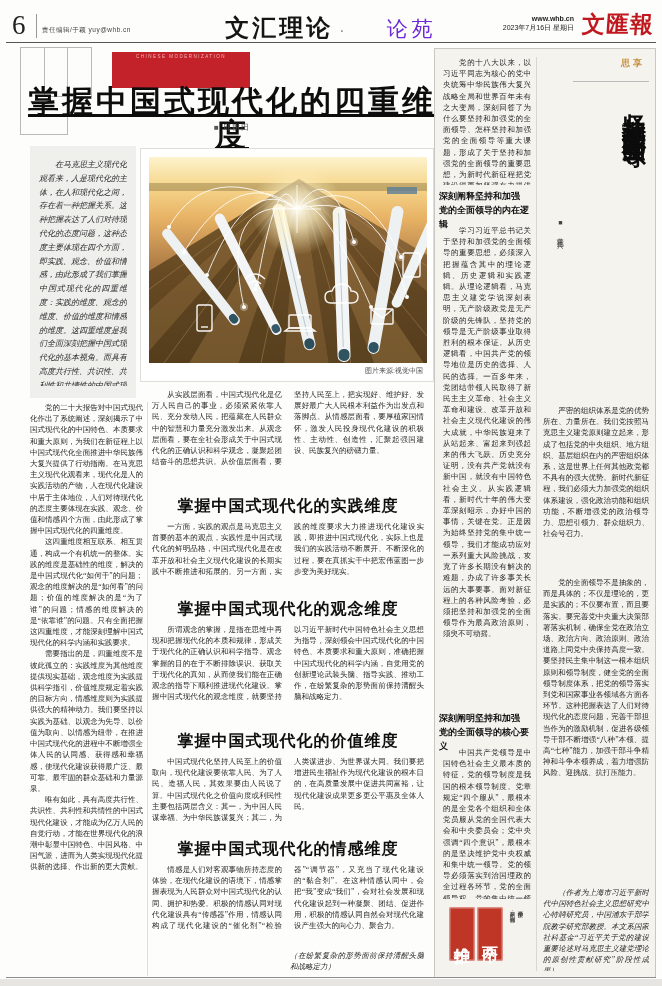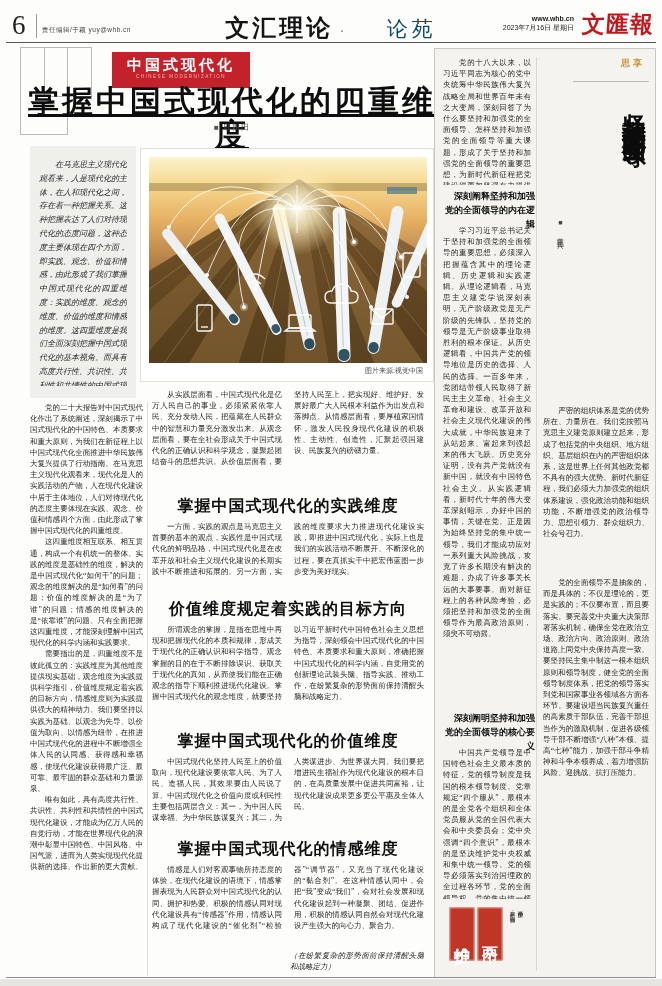--- a/index.html
+++ b/index.html
@@ -7,21 +7,21 @@
        font-family:"Liberation Serif",serif;color:#222;overflow:hidden;}
   .abs{position:absolute;}
 
   
   .page-num{font:400 27px/1 "Liberation Serif",serif;color:#222;}
   .hdr-vline{width:1px;background:#999;}
   .hdr-editor{font:6.5px/1.2 "Liberation Sans",sans-serif;color:#444;letter-spacing:.5px;}
   .hdr-center{font-family:"Liberation Sans",sans-serif;white-space:nowrap;}
   .hdr-sec{font-weight:bold;font-size:24px;color:#151515;letter-spacing:3px;}
   .hdr-dot{font-size:16px;color:#888;margin:0 6px;}
-  .hdr-sub{font-size:21px;color:#0c4a6e;letter-spacing:4px;margin-left:36px;}
+  .hdr-sub{font-size:21px;color:#6d28d9;letter-spacing:4px;margin-left:36px;}
   .hdr-right{text-align:right;font-family:"Liberation Sans",sans-serif;}
   .hdr-web{font:bold 7px/1.3 "Liberation Sans",sans-serif;color:#222;}
   .hdr-date{font:7px/1.3 "Liberation Sans",sans-serif;color:#222;}
   .masthead{font:900 23px/1 "Liberation Serif",serif;color:#c0181f;letter-spacing:1px;
             transform:skewX(-4deg);}
   .hdr-rule{height:1px;background:#555;}
 
   
   .deco-rect{border:1px solid #b9b9b9;background:transparent;}
 
@@ -43,21 +43,21 @@
   .two-col{column-count:2;column-gap:12px;}
   .sec-head{font:bold 16px/1.2 "Liberation Sans",sans-serif;text-align:center;
             letter-spacing:1px;color:#0f0f0f;}
   .closing{font:italic 7.5px/11.2px "Liberation Serif",serif;text-align:justify;
            color:#262626;white-space:pre-line;overflow:hidden;background:#fdfdfb;}
 
   .vrule{width:1px;background:#ddd;}
 
   
   .right-panel{background:#f4f3ee;border:1px solid #c9c7c1;box-sizing:border-box;}
-  .panel-head{font:bold 9px/14px "Liberation Sans",sans-serif;text-align:right;
+  .panel-head{font:bold 9px/14px "Liberation Sans",sans-serif;text-align:left;
               white-space:pre-line;color:#111;}
   .tag-share{font:bold 9px/1 "Liberation Sans",sans-serif;color:#c8913f;
              letter-spacing:3px;text-align:right;}
   .tag-line{height:1px;background:#bbb;}
   .v-headline{writing-mode:vertical-rl;font:bold 24px/1.1 "Liberation Serif",serif;
               letter-spacing:3px;color:#0c0c0c;}
   .v-byline{writing-mode:vertical-rl;font:7px/1.4 "Liberation Sans",sans-serif;color:#444;
             letter-spacing:2px;}
   .seal-row{display:flex;align-items:flex-start;}
   .seal-sq{width:26px;height:54px;background:#bf3627;color:#fff;margin-right:2px;
@@ -86,21 +86,20 @@
   <div class="hdr-date">2023年7月16日 星期日</div>
 </div>
 <div class="abs masthead" style="right:8px;top:13px;">文匯報</div>
 
 <div class="abs hdr-rule" style="left:6px;top:42px;width:650px;"></div>
 
 <div class="abs deco-rect" style="left:20px;top:47px;width:46px;height:86px;"></div>
 <div class="abs deco-rect" style="left:44px;top:47px;width:46px;height:48px;"></div>
 
 <div class="abs red-tag" style="left:112px;top:52px;width:138px;height:36px;">
-  <div class="t1">中国式现代化</div>
   <div class="t2">CHINESE MODERNIZATION</div>
 </div>
 
 <div class="abs main-headline" style="left:24px;top:86px;width:416px;">掌握中国式现代化的四重维度</div>
 <div class="abs byline" style="left:24px;top:124px;width:416px;">■ 邱耕田</div>
 
 <div class="abs intro-box" style="left:30px;top:146px;width:106px;height:252px;">
   <div class="intro-txt">　　在马克思主义现代化观看来，人是现代化的主体，在人和现代化之间，存在着一种把握关系。这种把握表达了人们对待现代化的态度问题，这种态度主要体现在四个方面，即实践、观念、价值和情感，由此形成了我们掌握中国式现代化的四重维度：实践的维度、观念的维度、价值的维度和情感的维度。这四重维度是我们全面深刻把握中国式现代化的基本视角。而具有高度共行性、共识性、共利性和共情性的中国式现代化建设，必然是我们所要追求的一种最为理想的状态。</div>
 </div>
 
@@ -242,21 +241,21 @@
 　　这四重维度相互联系、相互贯通，构成一个有机统一的整体。实践的维度是基础性的维度，解决的是中国式现代化“如何干”的问题；观念的维度解决的是“如何看”的问题；价值的维度解决的是“为了谁”的问题；情感的维度解决的是“依靠谁”的问题。只有全面把握这四重维度，才能深刻理解中国式现代化的科学内涵和实践要求。
 　　需要指出的是，四重维度不是彼此孤立的：实践维度为其他维度提供现实基础，观念维度为实践提供科学指引，价值维度规定着实践的目标方向，情感维度则为实践提供强大的精神动力。我们要坚持以实践为基础、以观念为先导、以价值为取向、以情感为纽带，在推进中国式现代化的进程中不断增强全体人民的认同感、获得感和幸福感，使现代化建设获得最广泛、最可靠、最牢固的群众基础和力量源泉。
 　　唯有如此，具有高度共行性、共识性、共利性和共情性的中国式现代化建设，才能成为亿万人民的自觉行动，才能在世界现代化的浪潮中彰显中国特色、中国风格、中国气派，进而为人类实现现代化提供新的选择、作出新的更大贡献。</div>
 <div class="abs vrule" style="left:147px;top:402px;height:574px;"></div>
 
 <div class="abs body-txt two-col" style="left:152px;top:389px;width:272px;height:90px;">　　从实践层面看，中国式现代化是亿万人民自己的事业，必须紧紧依靠人民、充分发动人民，把蕴藏在人民群众中的智慧和力量充分激发出来。从观念层面看，要在全社会形成关于中国式现代化的正确认识和科学观念，凝聚起团结奋斗的思想共识。从价值层面看，要坚持人民至上，把实现好、维护好、发展好最广大人民根本利益作为出发点和落脚点。从情感层面看，要厚植家国情怀，激发人民投身现代化建设的积极性、主动性、创造性，汇聚起强国建设、民族复兴的磅礴力量。</div>
 
 <div class="abs sec-head" style="left:152px;top:496px;width:272px;">掌握中国式现代化的实践维度</div>
 <div class="abs body-txt two-col" style="left:152px;top:521px;width:272px;height:70px;">　　一方面，实践的观点是马克思主义首要的基本的观点，实践性是中国式现代化的鲜明品格，中国式现代化是在改革开放和社会主义现代化建设的长期实践中不断推进和拓展的。另一方面，实践的维度要求大力推进现代化建设实践，即推进中国式现代化，实际上也是我们的实践活动不断展开、不断深化的过程，要在真抓实干中把宏伟蓝图一步步变为美好现实。</div>
 
-<div class="abs sec-head" style="left:152px;top:599px;width:272px;">价值维度规定着实践的目标方向</div>
+<div class="abs sec-head" style="left:152px;top:599px;width:272px;">掌握中国式现代化的观念维度</div>
 <div class="abs body-txt two-col" style="left:152px;top:624px;width:272px;height:102px;">　　所谓观念的掌握，是指在思维中再现和把握现代化的本质和规律，形成关于现代化的正确认识和科学指导。观念掌握的目的在于不断排除误识、获取关于现代化的真知，从而使我们能在正确观念的指导下顺利推进现代化建设。掌握中国式现代化的观念维度，就要坚持以习近平新时代中国特色社会主义思想为指导，深刻领会中国式现代化的中国特色、本质要求和重大原则，准确把握中国式现代化的科学内涵，自觉用党的创新理论武装头脑、指导实践、推动工作，在纷繁复杂的形势面前保持清醒头脑和战略定力。</div>
 
 <div class="abs sec-head" style="left:152px;top:731px;width:272px;">掌握中国式现代化的价值维度</div>
 <div class="abs body-txt two-col" style="left:152px;top:756px;width:272px;height:78px;">　　中国式现代化坚持人民至上的价值取向，现代化建设要依靠人民、为了人民、造福人民，其效果要由人民说了算。中国式现代化之价值向度或利民性主要包括两层含义：其一，为中国人民谋幸福、为中华民族谋复兴；其二，为人类谋进步、为世界谋大同。我们要把增进民生福祉作为现代化建设的根本目的，在高质量发展中促进共同富裕，让现代化建设成果更多更公平惠及全体人民。</div>
 
 <div class="abs sec-head" style="left:152px;top:839px;width:272px;">掌握中国式现代化的情感维度</div>
 <div class="abs body-txt two-col" style="left:152px;top:864px;width:272px;height:112px;">　　情感是人们对客观事物所持态度的体验，在现代化建设的语境下，情感掌握表现为人民群众对中国式现代化的认同、拥护和热爱。积极的情感认同对现代化建设具有“传感器”作用，情感认同构成了现代化建设的“催化剂”“检验器”“调节器”，又充当了现代化建设的“黏合剂”。在这种情感认同中，会把“我”变成“我们”，会对社会发展和现代化建设起到一种凝聚、团结、促进作用，积极的情感认同自然会对现代化建设产生强大的向心力、聚合力。</div>
 <div class="abs closing" style="left:290px;top:950px;width:134px;height:26px;">（在纷繁复杂的形势面前保持清醒头脑和战略定力）</div>
 
 <div class="abs right-panel" style="left:434px;top:48px;width:222px;height:930px;">
@@ -278,17 +277,18 @@
 
   <div class="abs vrule" style="left:101px;top:8px;height:914px;background:#d9d7d1;"></div>
 
   <div class="abs tag-share" style="left:108px;top:10px;width:106px;padding-right:4px;box-sizing:border-box;">思享</div>
   <div class="abs tag-line" style="left:138px;top:32px;width:76px;"></div>
 
   <div class="abs v-headline" style="right:8px;top:46px;height:304px;">坚持和加强党的全面领导</div>
   <div class="abs v-byline" style="left:120px;top:170px;height:90px;">■ 董德兵</div>
 
   <div class="abs body-txt" style="left:108px;top:356px;width:106px;height:134px;">　　严密的组织体系是党的优势所在、力量所在。我们党按照马克思主义建党原则建立起来，形成了包括党的中央组织、地方组织、基层组织在内的严密组织体系，这是世界上任何其他政党都不具有的强大优势。新时代新征程，我们必须大力加强党的组织体系建设，强化政治功能和组织功能，不断增强党的政治领导力、思想引领力、群众组织力、社会号召力。</div>
-  <div class="abs body-txt" style="left:108px;top:528px;width:106px;height:306px;">　　党的全面领导不是抽象的，而是具体的；不仅是理论的，更是实践的；不仅要布置，而且要落实。要完善党中央重大决策部署落实机制，确保全党在政治立场、政治方向、政治原则、政治道路上同党中央保持高度一致。要坚持民主集中制这一根本组织原则和领导制度，健全党的全面领导制度体系，把党的领导落实到党和国家事业各领域各方面各环节。要建设堪当民族复兴重任的高素质干部队伍，完善干部担当作为的激励机制，促进各级领导干部不断增强“八种”本领、提高“七种”能力，加强干部斗争精神和斗争本领养成，着力增强防风险、迎挑战、抗打压能力。</div>
+  <div class="abs body-txt" style="left:108px;top:528px;width:106px;height:306px;">　　党的全面领导不是抽象的，而是具体的；不仅是理论的，更是实践的；不仅要布置，而且要落实。要完善党中央重大决策部署落实机制，确保全党在政治立场、政治方向、政治原则、政治道路上同党中央保持高度一致。要坚持民主集中制这一根本组织原则和领导制度，健全党的全面领导制度体系，把党的领导落实到党和国家事业各领域各方面各环节。这种把握表达了人们对待现代化的态度问题，完善干部担当作为的激励机制，促进各级领导干部不断增强“八种”本领、提高“七种”能力，加强干部斗争精神和斗争本领养成，着力增强防风险、迎挑战、抗打压能力。</div>
+  <div class="abs closing" style="left:108px;top:838px;width:106px;height:84px;background:transparent;">　　（作者为上海市习近平新时代中国特色社会主义思想研究中心特聘研究员，中国浦东干部学院教学研究部教授。本文系国家社科基金“习近平关于党的建设重要论述对马克思主义建党理论的原创性贡献研究”阶段性成果）</div>
 </div>
 
 <div class="abs bottom-rule" style="left:6px;top:977px;width:650px;"></div>
 <div class="abs bottom-strip" style="left:0;top:979px;width:662px;height:7px;"></div>
 
 </body></html>

